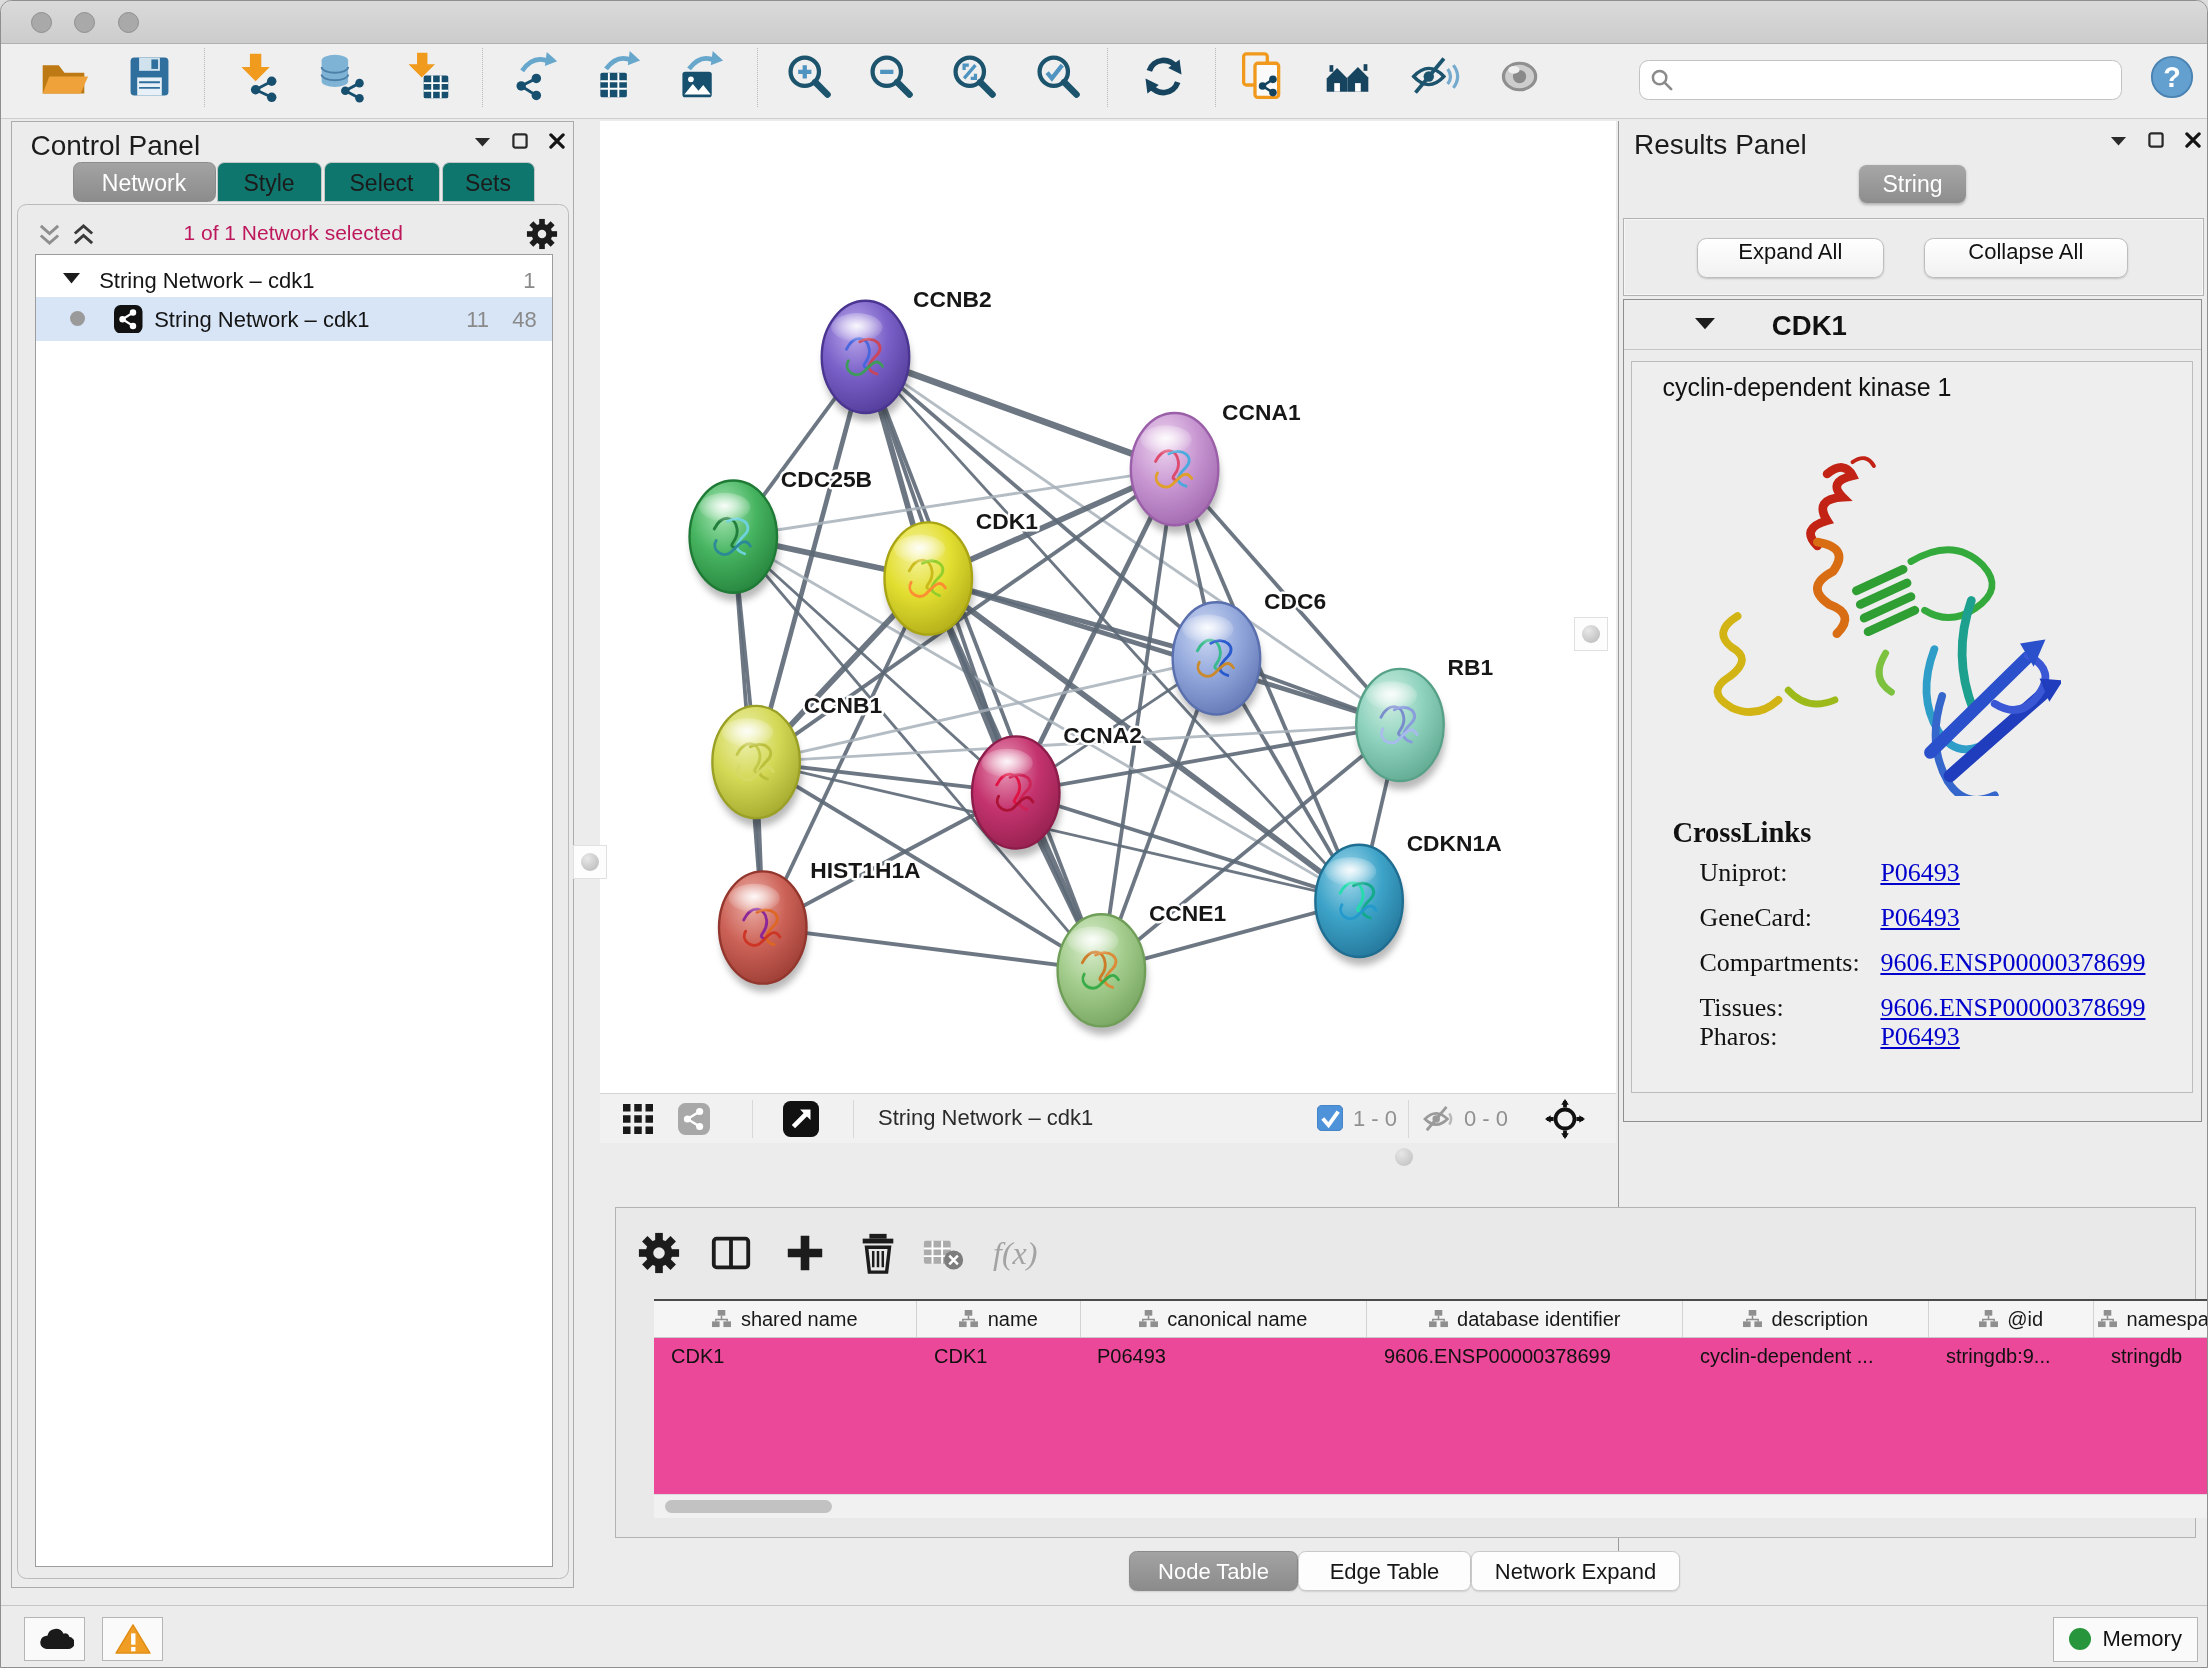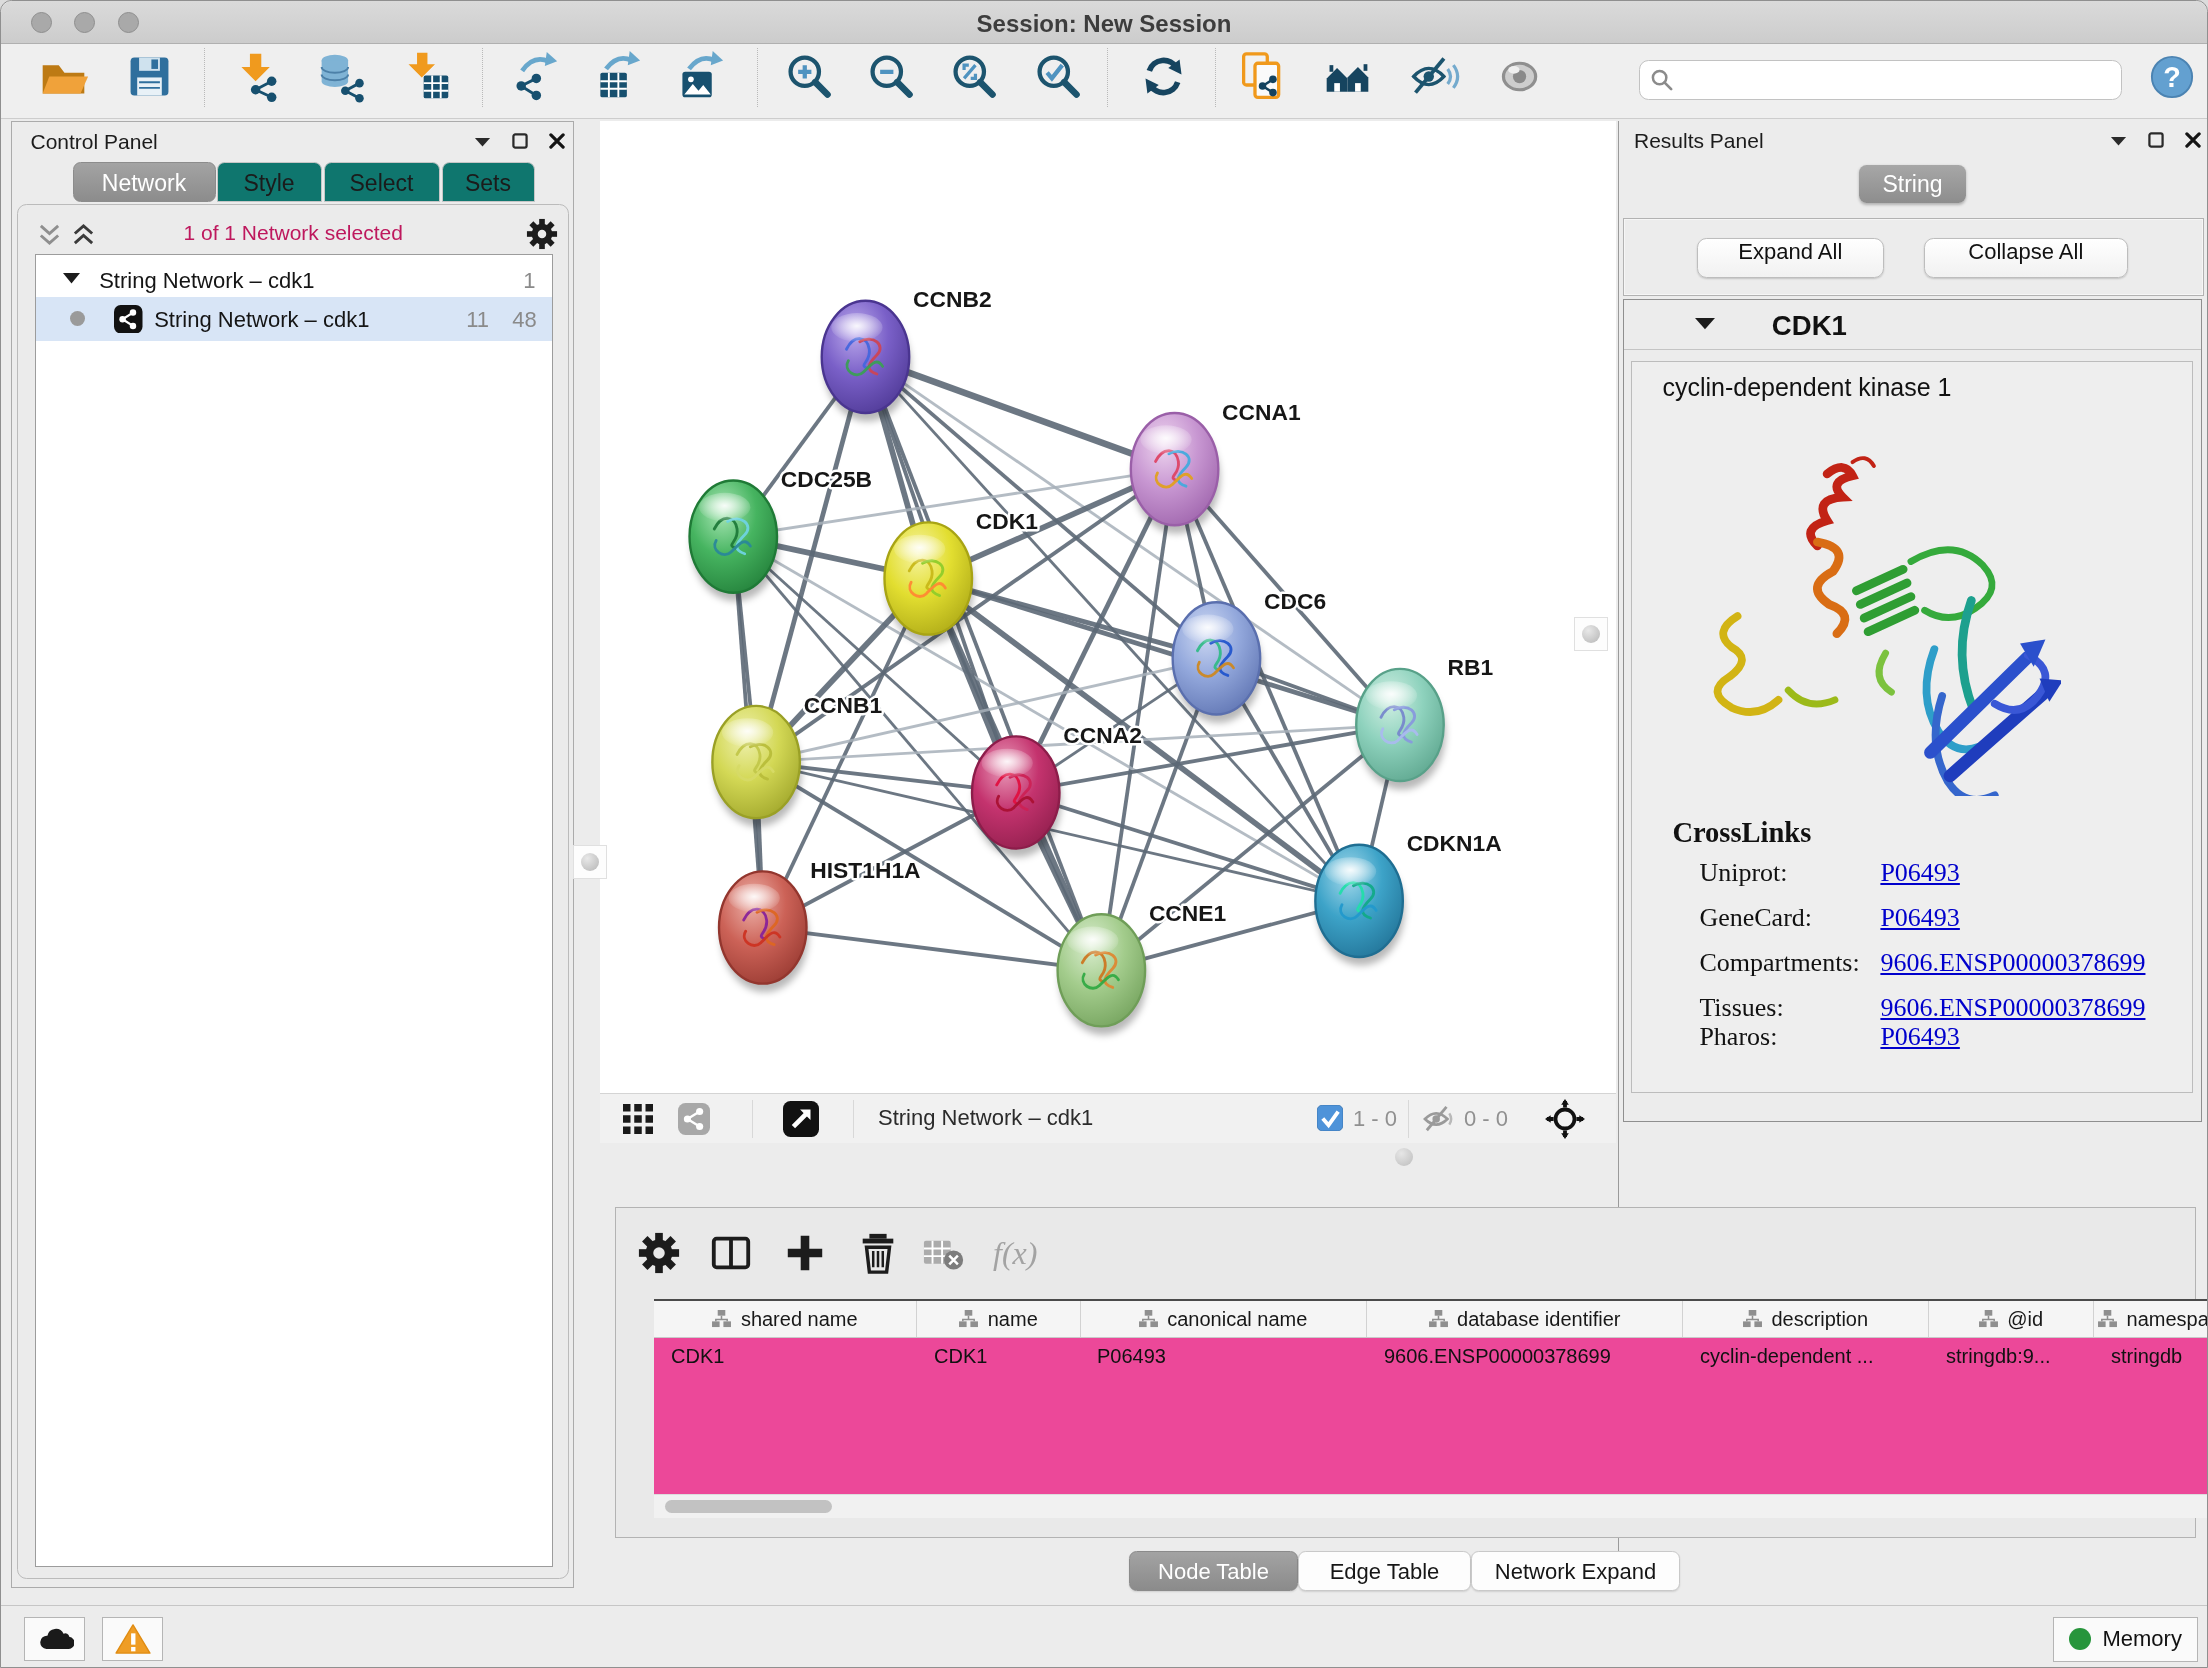--- a/index.html
+++ b/index.html
@@ -17,21 +17,21 @@
   #toolbar{position:absolute;left:0;top:43px;width:100%;height:74px;background:#efefef;border-bottom:1px solid #cdcdcd;}
   .tb{position:absolute;top:5.7px;width:53px;height:53px;cursor:pointer;}
   .tbsep{position:absolute;top:3.8px;width:0;height:59px;border-left:1.9px dotted #b9b9b9;}
   #search-box{position:absolute;left:1638px;top:16px;width:483px;height:40px;background:#fff;
     border:1.9px solid #c2c2c2;border-radius:9.5px;box-sizing:border-box;}
   #search-input{position:absolute;left:42px;top:1.9px;width:428px;height:32px;border:none;outline:none;
     font-size:21px;background:transparent;}
   #search-mag{position:absolute;left:9.5px;top:6.7px;}
   #help-btn{position:absolute;left:2148px;top:9.5px;width:46px;height:46px;cursor:pointer;}
   
-  .panel-title{position:absolute;font-size:21px;color:#1c1c1c;}
+  .panel-title{position:absolute;font-size:28px;color:#1c1c1c;}
   .winicons{position:absolute;display:flex;gap:21px;align-items:center;cursor:pointer;}
   
   #control-panel{position:absolute;left:9.5px;top:120px;width:563px;height:1467px;
     background:#ececec;border:1px solid #ababab;box-sizing:border-box;}
   .tabrow .tab{position:absolute;top:0;height:40px;line-height:40px;text-align:center;font-size:23px;
     background:#0f766e;border:1px solid #c6c6c6;border-radius:7.6px 7.6px 0 0;color:#1b1b1b;cursor:pointer;box-sizing:border-box;}
   .tabrow .tab.sel{background:linear-gradient(#a3a3a3,#8c8c8c);color:#fff;border-color:#8c8c8c;border-radius:7.6px;}
   #cp-box{position:absolute;left:5.7px;top:82px;width:550px;height:1373px;border:1px solid #bbbbbb;border-radius:9.5px;background:#ebebeb;}
   #cp-statusrow{position:absolute;left:0;top:11.4px;width:100%;height:34px;}
   #cp-status{position:absolute;width:100%;text-align:center;top:4.8px;font-size:21px;color:#be185d;}
@@ -94,21 +94,20 @@
 </style>
 </head>
 <body>
 
 <div id="window">
 
   <div id="titlebar">
     <div class="traffic" style="left:29.5px"></div>
     <div class="traffic" style="left:73px"></div>
     <div class="traffic" style="left:117px"></div>
-    <div id="title-text">Session: New Session</div>
   </div>
 
   <div id="toolbar">
     <div class="tb" style="left:36px">
       <svg width="53" height="53" viewBox="0 0 56 56">
           <path d="M6 16h17l6 8h21v22H6z" fill="#bd7a14"></path>
           <path d="M6 46l7-18h41l-8 18z" fill="#f0a23a"></path>
         </svg>
     </div>
     <div class="tb" style="left:122px">

